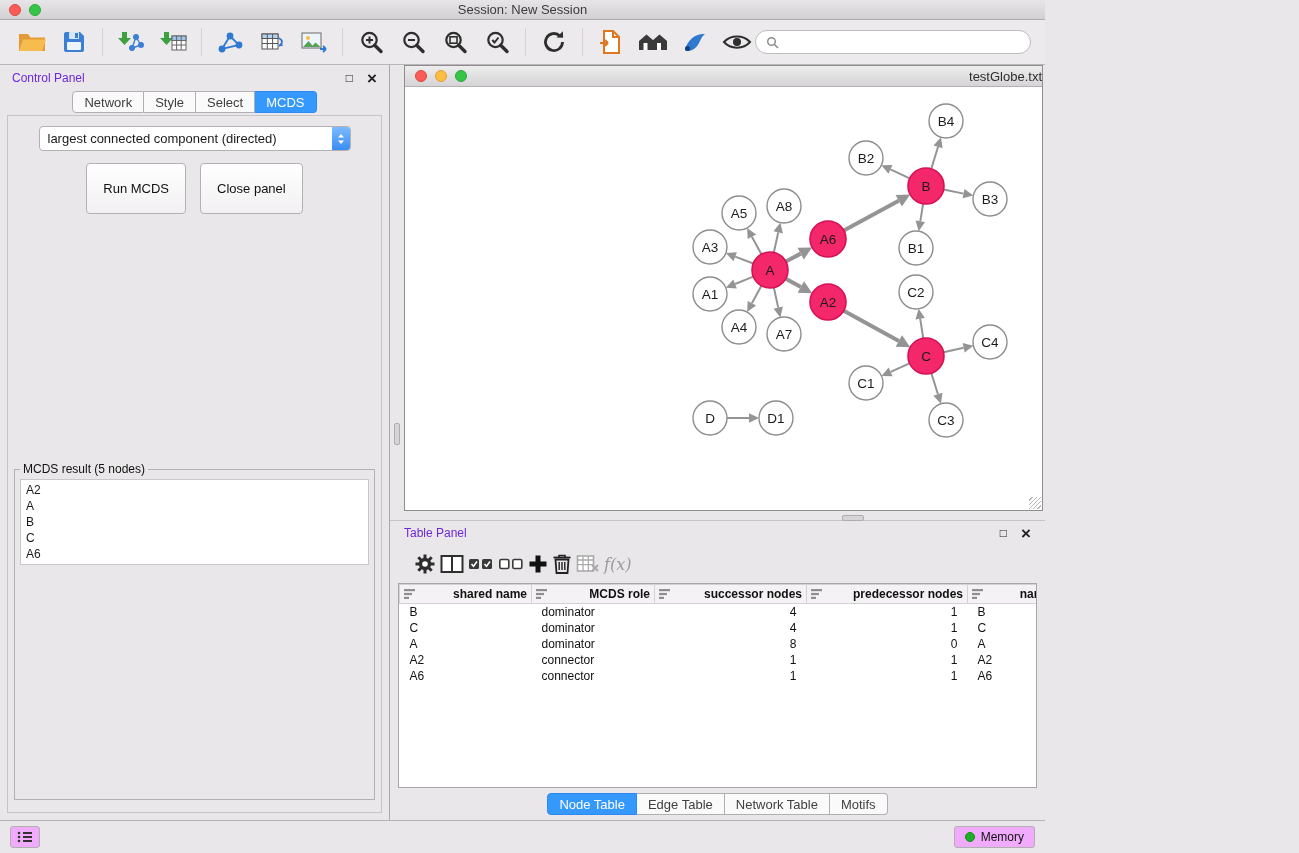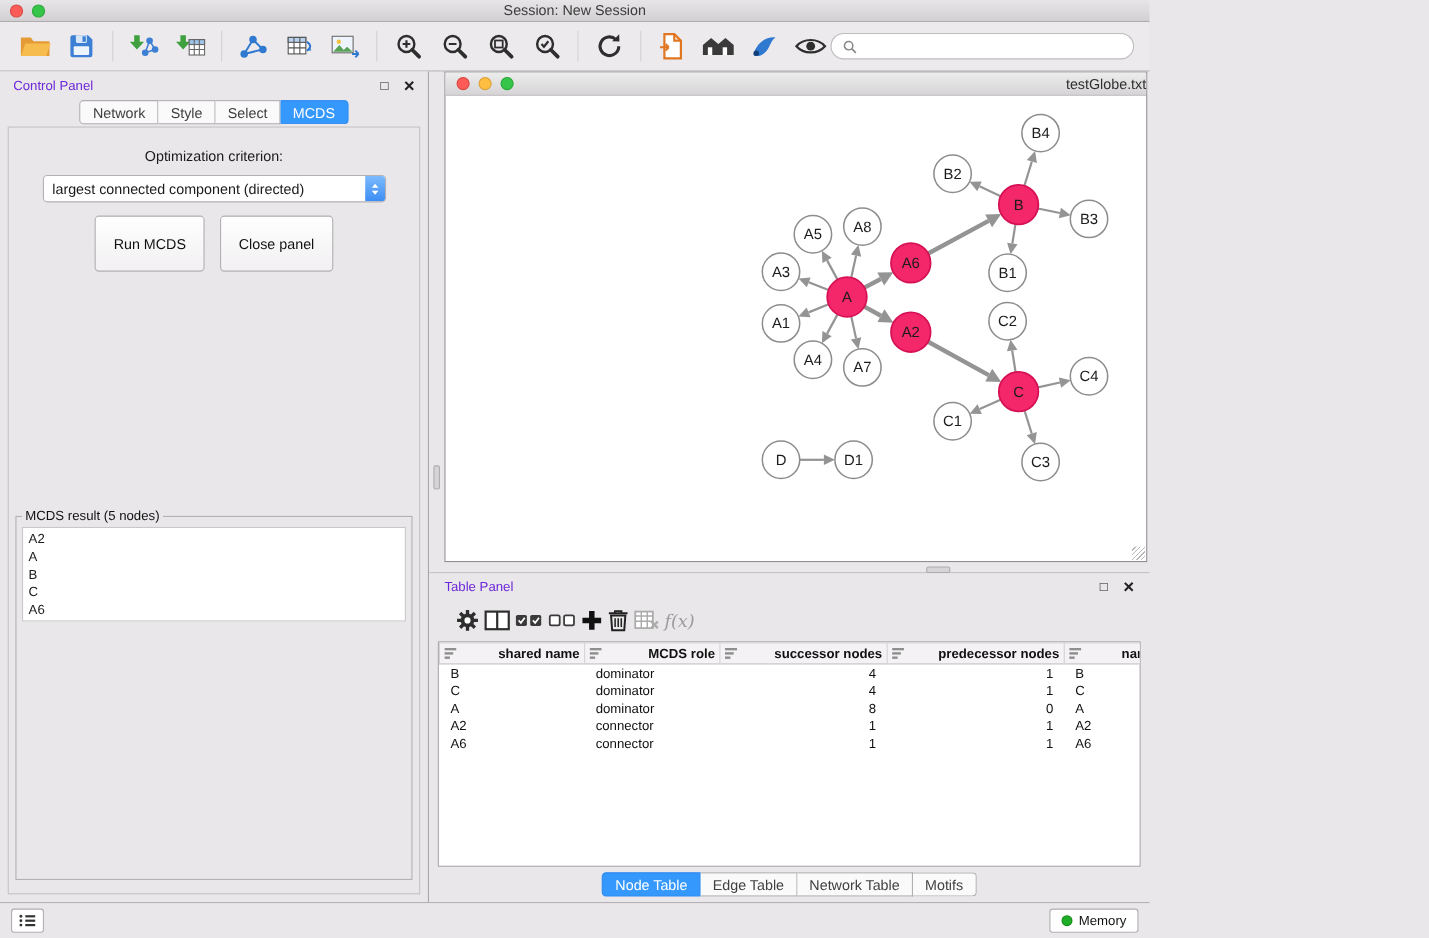--- a/index.html
+++ b/index.html
@@ -73,21 +73,21 @@
   .table-area { flex:1; margin:0 8px; border:1px solid #a8a6a8; background:#fff; overflow:hidden; }
   table.node-table { border-collapse:collapse; font-size:12px; table-layout:fixed; }
   table.node-table th { background:#f4f2f4; border:1px solid #d4d2d4; font-weight:bold; height:19px; padding:0 4px; color:#111; }
   .th-inner { display:flex; align-items:center; justify-content:space-between; gap:6px; }
   table.node-table td { height:16px; padding:0 10px; color:#111; }
   td.num { text-align:right; padding-right:16px; }
   .tp-tabs { height:32px; flex:0 0 32px; display:flex; align-items:center; justify-content:center; }
 
   
   .statusbar { height:33px; flex:0 0 33px; background:#e9e7e9; border-top:1px solid #b5b3b5; display:flex; align-items:center; padding:0 10px; }
-  .sb-btn { height:22px; min-width:28px; background:#ffffff; border:1px solid #b1afb1; border-radius:3px; display:flex; align-items:center; justify-content:center; gap:6px; padding:0 6px; font-size:12px; font-family:inherit; color:#111; }
+  .sb-btn { height:22px; min-width:28px; background:#f0abfc; border:1px solid #b1afb1; border-radius:3px; display:flex; align-items:center; justify-content:center; gap:6px; padding:0 6px; font-size:12px; font-family:inherit; color:#111; }
   .sb-memory { margin-left:auto; padding:0 10px; }
   .mem-dot { width:10px; height:10px; border-radius:50%; background:#1fae27; border:1px solid #158a1c; }
 </style>
 </head>
 <body>
 
 <div class="app">
 
   <div class="titlebar">
     <div class="traffic">
@@ -287,21 +287,20 @@
           <button class="win-btn close">×</button>
         </span>
       </div>
       <div class="cp-tabs">
           <div class="seg-tab">Network</div>
           <div class="seg-tab">Style</div>
           <div class="seg-tab">Select</div>
           <div class="seg-tab active">MCDS</div>
         </div>
       <div class="cp-content">
-        <div class="opt-label">Optimization criterion:</div>
         <div class="dropdown">
           <span class="dropdown-value">largest connected component (directed)</span>
           <span class="dropdown-stepper">
               <svg width="8" height="12" viewBox="0 0 8 12">
                 <path d="M4 1 L7 4.6 H1z" fill="#fff"></path>
                 <path d="M4 11 L1 7.4 H7z" fill="#fff"></path>
               </svg>
             </span>
         </div>
         <div class="cp-buttons">

